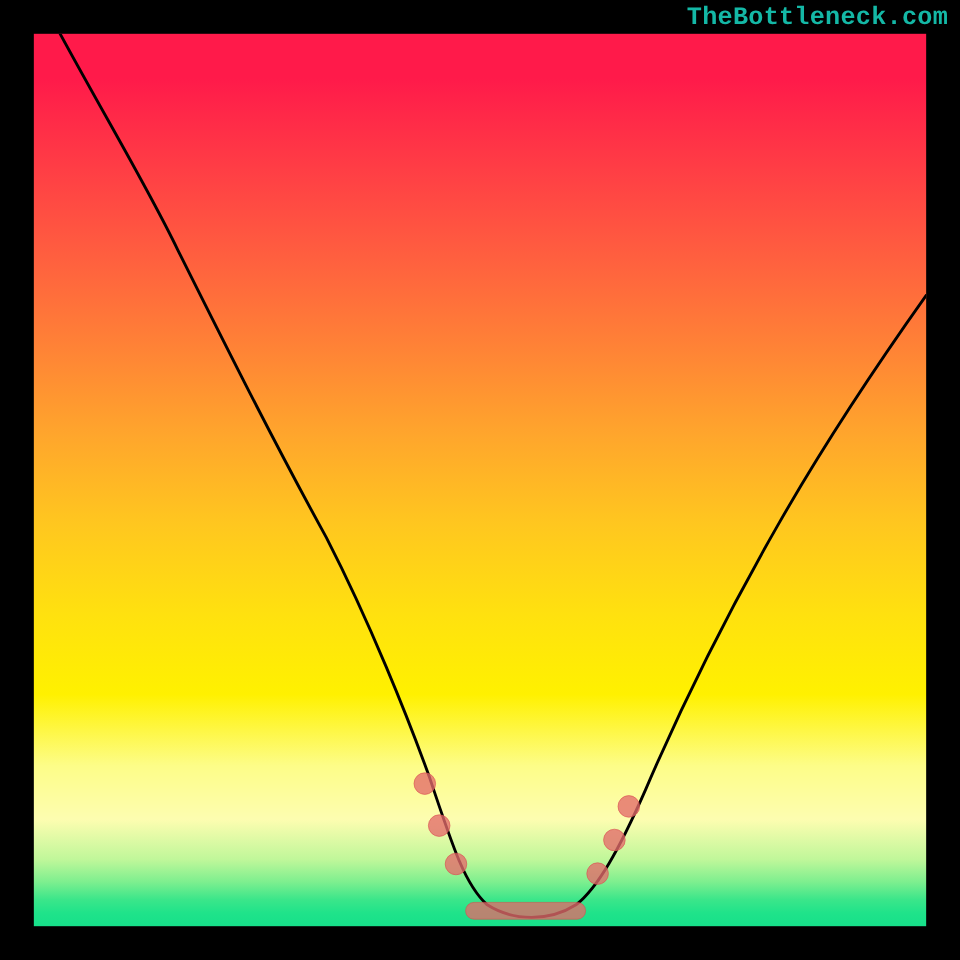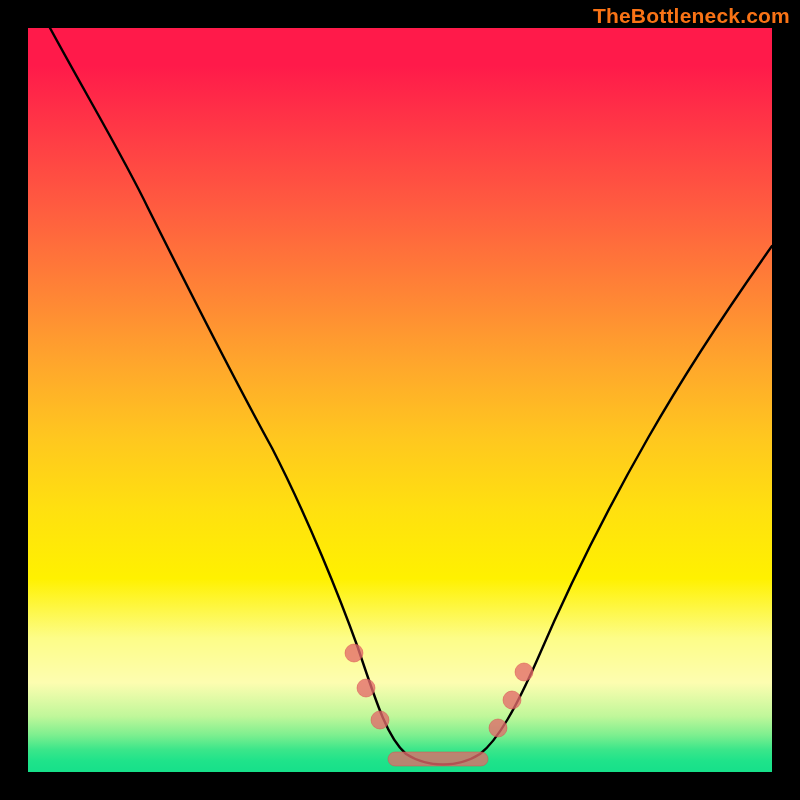--- a/index.html
+++ b/index.html
@@ -72,23 +72,24 @@
     fill-opacity: 0.78;
     stroke: #d84f4f;
     stroke-width: 0.5;
   }
   .watermark {
     position: absolute;
     top: 4px;
     right: 10px;
     font-size: 21px;
     font-weight: 600;
-    color: #f97316;
+    color: #14b8a6;
     letter-spacing: 0.2px;
     user-select: none;
+    font-family: Liberation Mono, monospace;
   }
 </style>
 </head>
 <body>
 
 <div class="stage">
 
   <div class="plot">
     <div class="gradient"></div>
 

